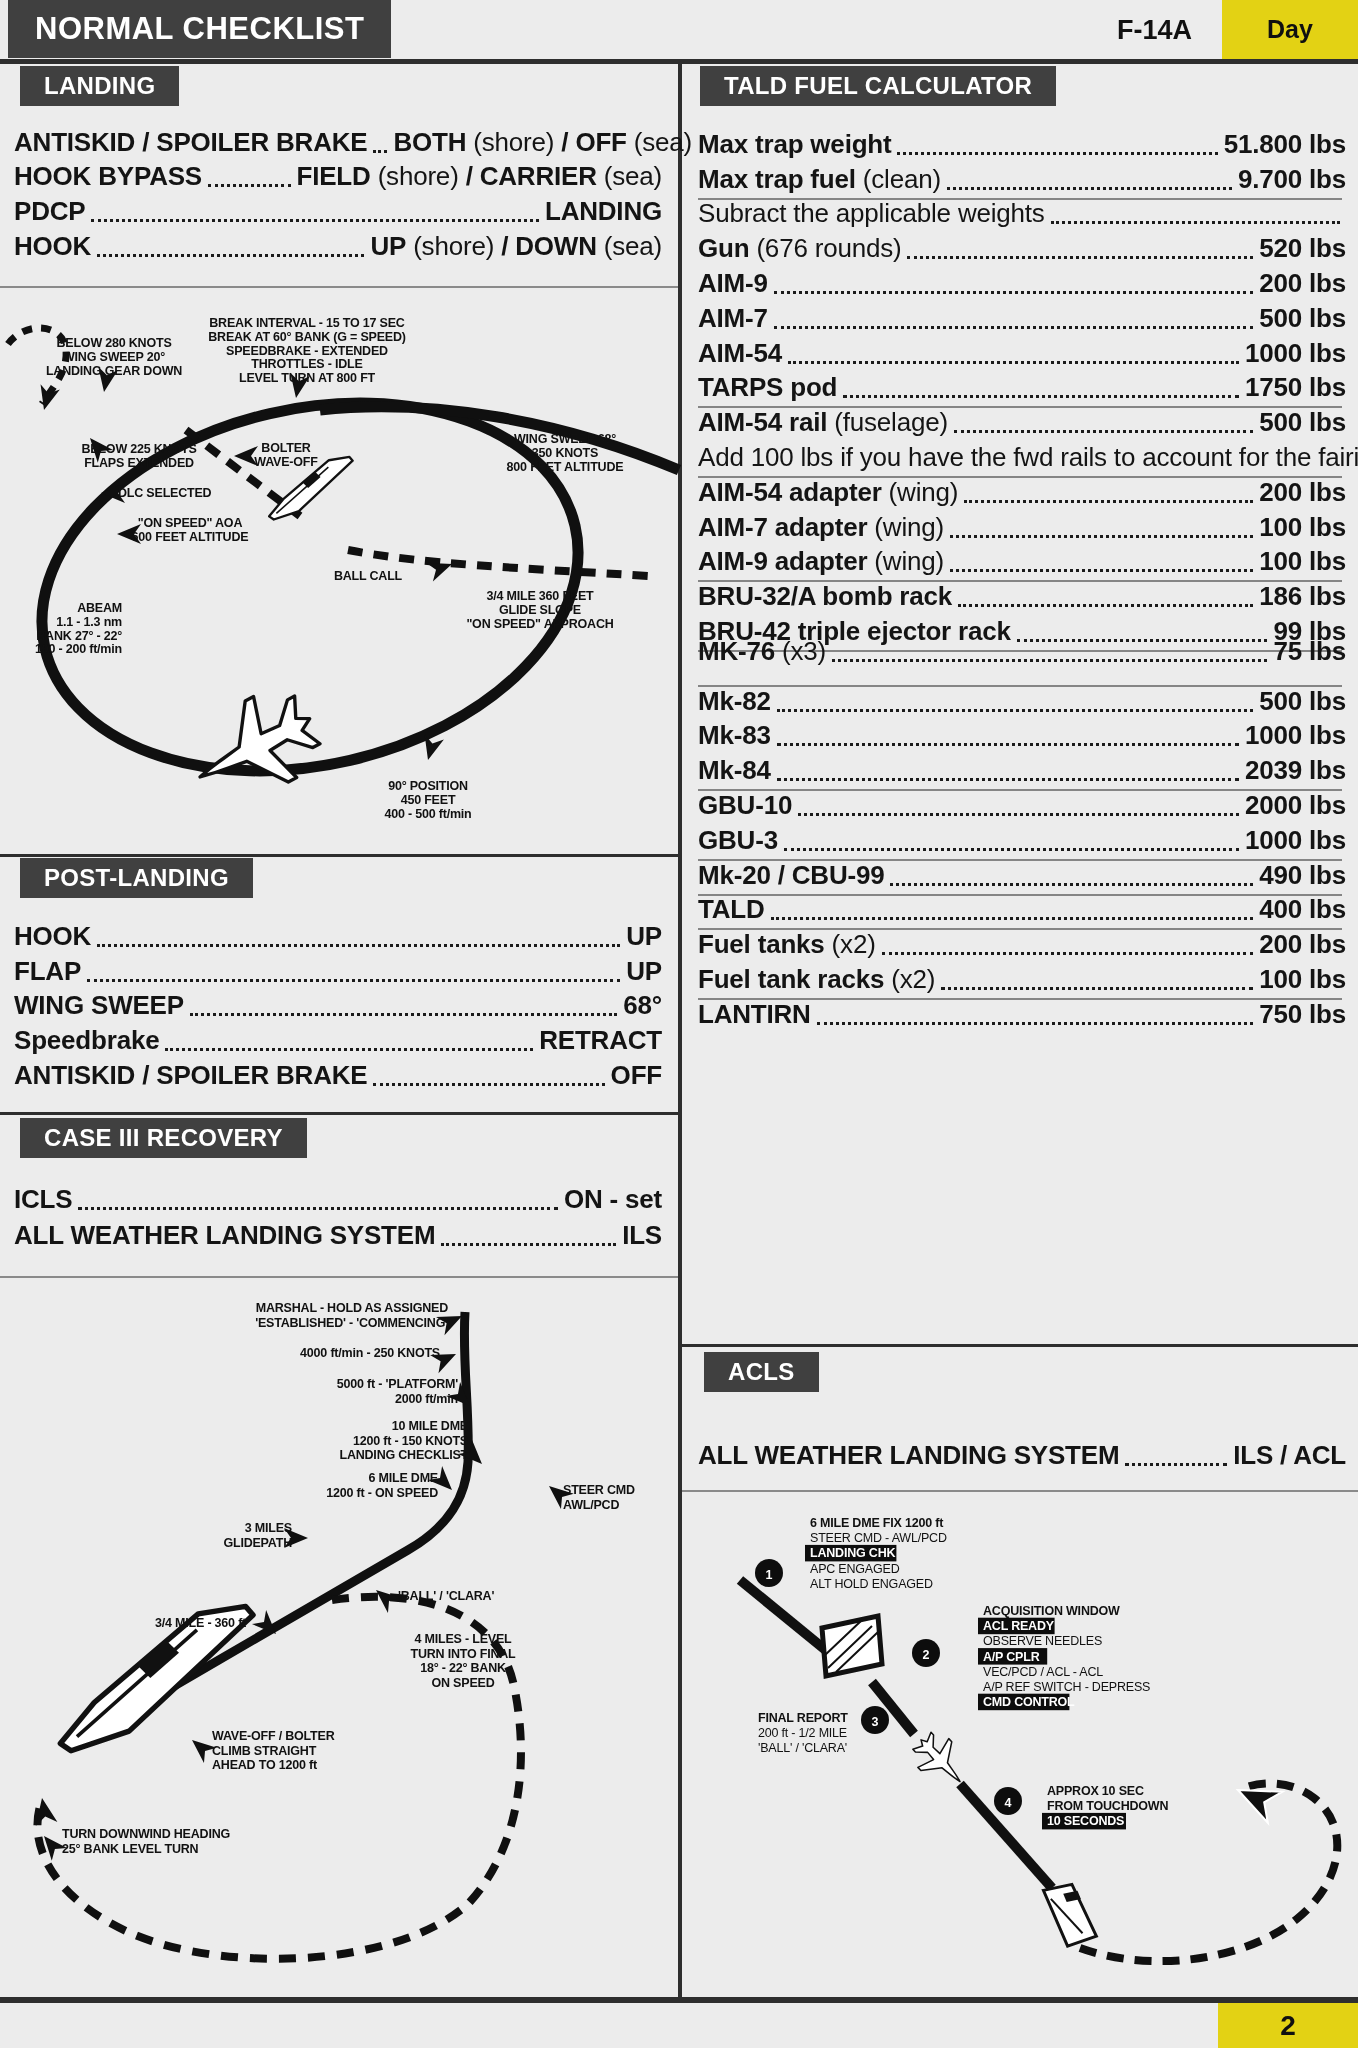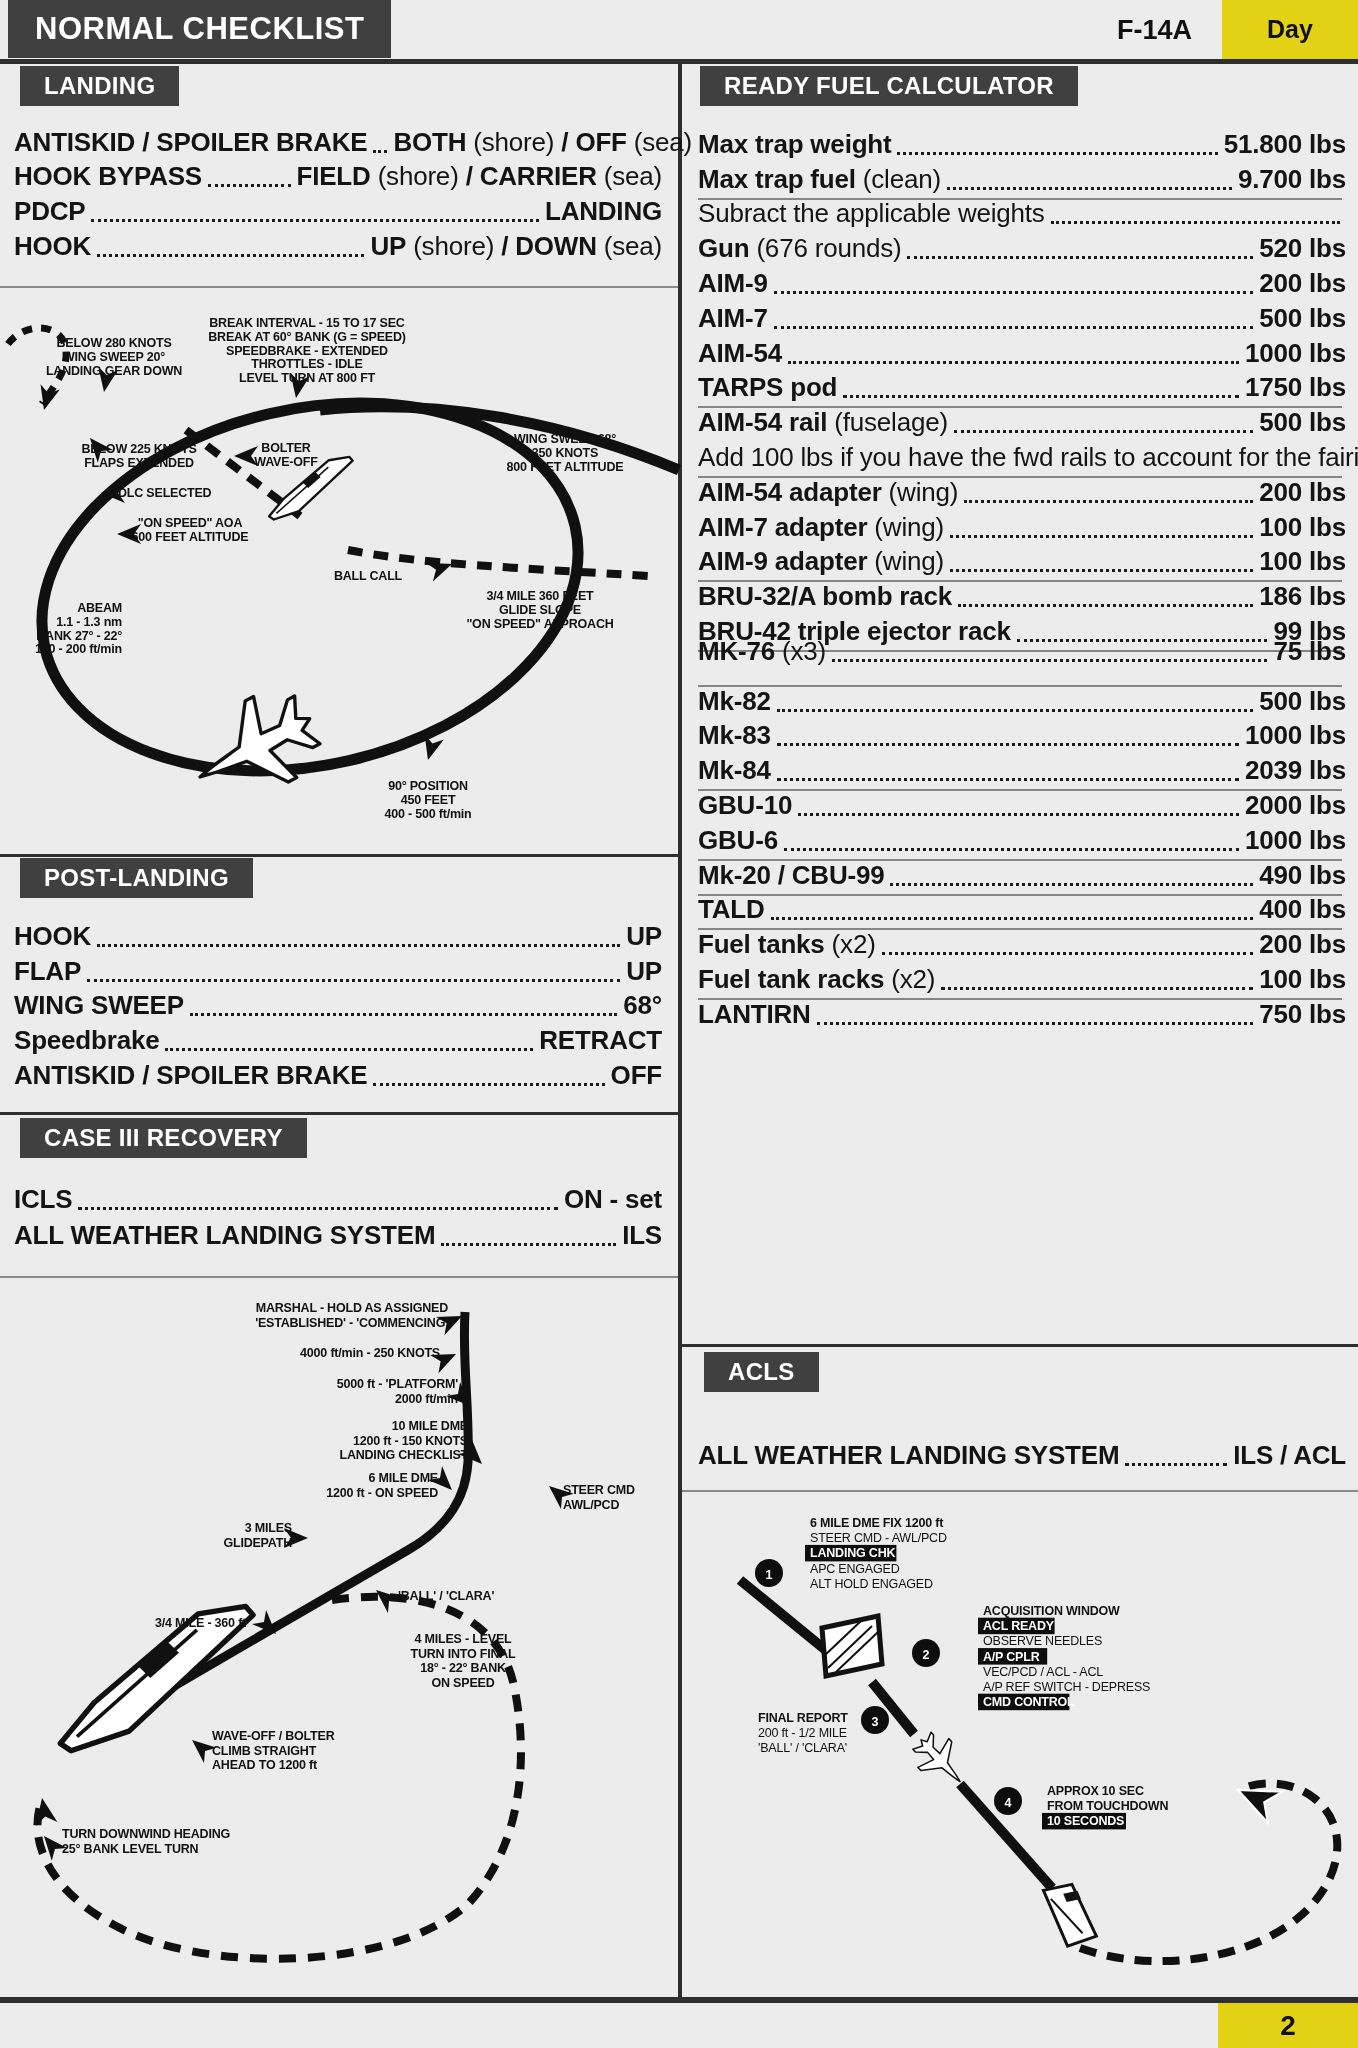--- a/index.html
+++ b/index.html
@@ -214,21 +214,21 @@
         <text x="463" y="390.2" text-anchor="middle">18° - 22° BANK</text>
         <text x="463" y="404.8" text-anchor="middle">ON SPEED</text>
         <text x="212" y="458" text-anchor="start">WAVE-OFF / BOLTER</text>
         <text x="212" y="472.6" text-anchor="start">CLIMB STRAIGHT</text>
         <text x="212" y="487.2" text-anchor="start">AHEAD TO 1200 ft</text>
         <text x="62" y="556" text-anchor="start">TURN DOWNWIND HEADING</text>
         <text x="62" y="570.6" text-anchor="start">25° BANK LEVEL TURN</text>
       </g>
   </svg>
 
-  <div class="blackbox sec-box" style="left:700px;top:66px;">READY FUEL CALCULATOR</div>
+  <div class="blackbox sec-box" style="left:700px;top:66px;">TALD FUEL CALCULATOR</div>
   <div class="list" id="trapfuel-list" style="left:698px;top:130px;width:648px;height:910px;">
       <div class="row" style="top: 0px; height: 34.8px;">
         <span class="lbl"><span>Max trap weight</span></span>
         <span class="dots"></span>
         <span class="val"><span>51.800 lbs</span></span>
       </div>
       <div class="row" style="top: 34.8px; height: 34.8px;">
         <span class="lbl"><span>Max trap fuel</span><span class="seg-r"> (clean)</span></span>
         <span class="dots"></span>
         <span class="val"><span>9.700 lbs</span></span>
@@ -321,21 +321,21 @@
         <span class="dots"></span>
         <span class="val"><span>2039 lbs</span></span>
       </div>
       <div class="gline" style="top: 659.2px;"></div>
       <div class="row" style="top: 661.2px; height: 34.8px;">
         <span class="lbl"><span>GBU-10</span></span>
         <span class="dots"></span>
         <span class="val"><span>2000 lbs</span></span>
       </div>
       <div class="row" style="top: 696px; height: 34.8px;">
-        <span class="lbl"><span>GBU-6</span></span>
+        <span class="lbl"><span>GBU-3</span></span>
         <span class="dots"></span>
         <span class="val"><span>1000 lbs</span></span>
       </div>
       <div class="gline" style="top: 728.8px;"></div>
       <div class="row" style="top: 730.8px; height: 34.8px;">
         <span class="lbl"><span>Mk-20 / CBU-99</span></span>
         <span class="dots"></span>
         <span class="val"><span>490 lbs</span></span>
       </div>
       <div class="gline" style="top: 763.6px;"></div>

